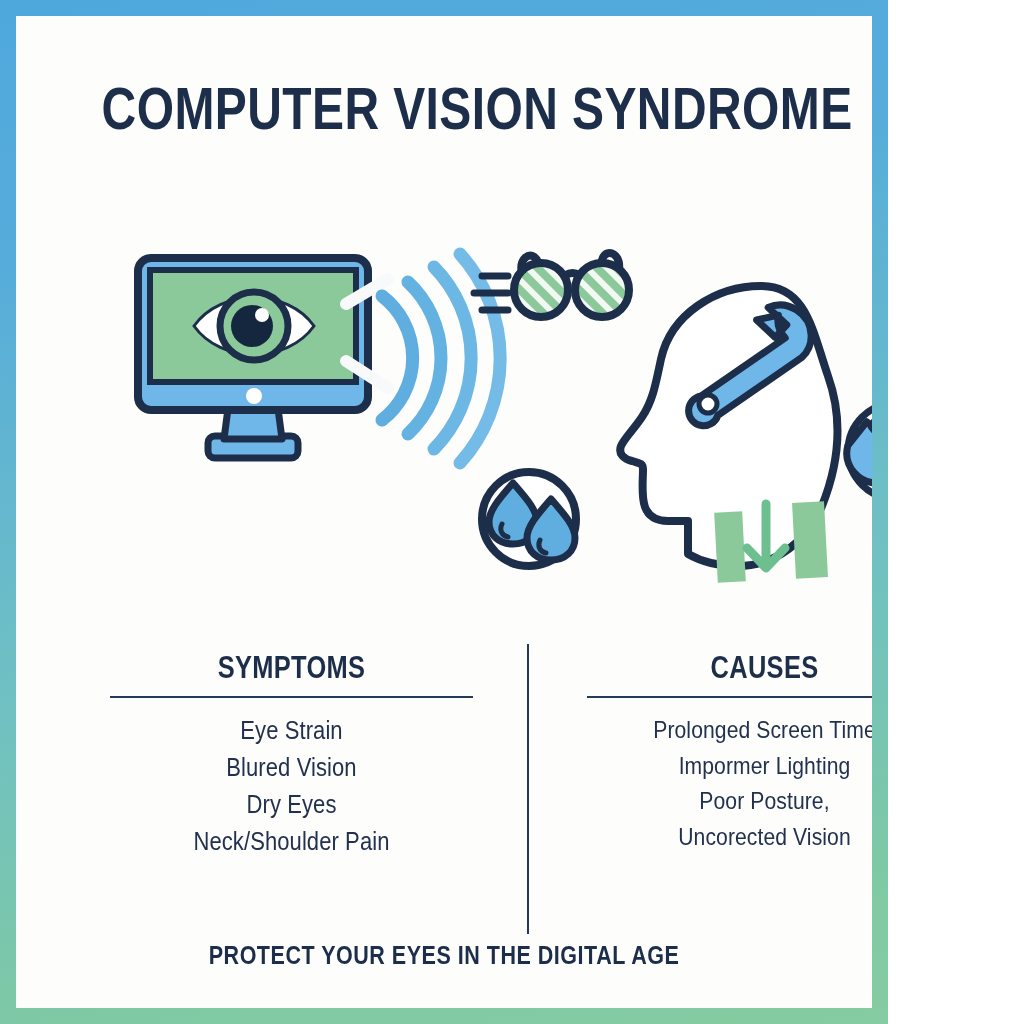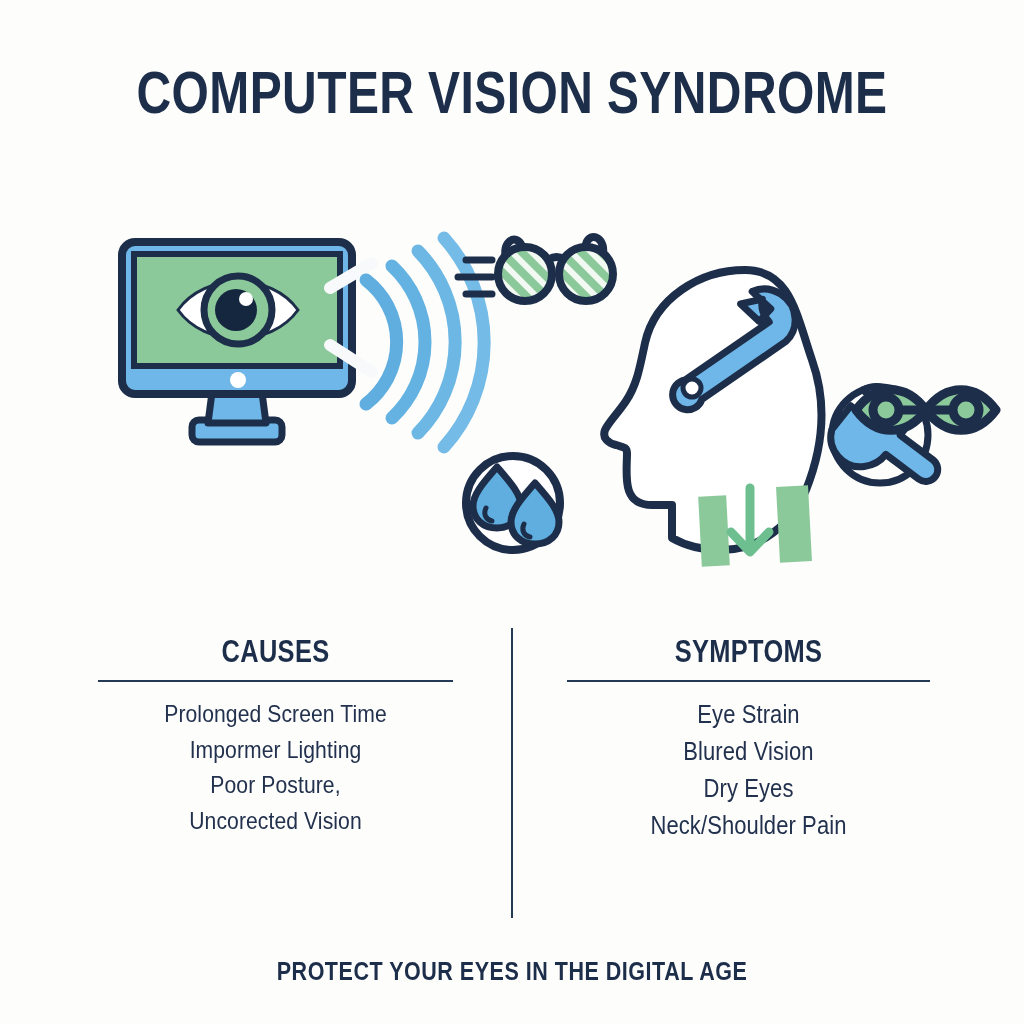--- a/index.html
+++ b/index.html
@@ -10,25 +10,25 @@
   body {
     width: 1024px;
     height: 1024px;
     overflow: hidden;
     font-family: "Liberation Sans", sans-serif;
   }
 
   
   #poster {
     position: relative;
-    width: 1024px;
+    width: 888px;
     height: 1024px;
     box-sizing: border-box;
     background: linear-gradient(170deg, #4FA8DC 0%, #56ACDB 22%, #6FC0C4 58%, #7FC9A4 88%, #86CCA2 100%);
-    padding: 0;
+    padding: 16px;
   }
   #canvas {
     position: relative;
     width: 100%;
     height: 100%;
     background: #fdfdfc;
     overflow: hidden;
   }
 
   
@@ -247,41 +247,41 @@
           <path d="M535 303 C548 318 559 330 559 342 C559 355 549 364 535 364 C521 364 511 355 511 342 C511 330 522 318 535 303 Z" fill="#5FAEDF" stroke="#1d2e4a" stroke-width="7" stroke-linejoin="round"></path>
           <path d="M486 328 C483 334 486 340 492 341" fill="none" stroke="#1d2e4a" stroke-width="5" stroke-linecap="round"></path>
           <path d="M524 344 C521 350 524 356 530 357" fill="none" stroke="#1d2e4a" stroke-width="5" stroke-linecap="round"></path>
         </g>
 
       </svg>
     </div>
 
     <div id="columns">
 
+      <div class="col col-1">
+        <div class="col-title">SYMPTOMS</div>
+        <div class="col-rule"></div>
+        <ul class="col-list">
+          <li>Eye Strain</li>
+          <li>Blured Vision</li>
+          <li>Dry Eyes</li>
+          <li>Neck/Shoulder Pain</li>
+        </ul>
+      </div>
+
       <div class="col col-2">
         <div class="col-title">CAUSES</div>
         <div class="col-rule"></div>
         <ul class="col-list">
           <li>Prolonged Screen Time</li>
           <li>Impormer Lighting</li>
           <li>Poor Posture,</li>
           <li>Uncorected Vision</li>
         </ul>
       </div>
 
-      <div class="col col-1">
-        <div class="col-title">SYMPTOMS</div>
-        <div class="col-rule"></div>
-        <ul class="col-list">
-          <li>Eye Strain</li>
-          <li>Blured Vision</li>
-          <li>Dry Eyes</li>
-          <li>Neck/Shoulder Pain</li>
-        </ul>
-      </div>
-
 
     </div>
 
     <div id="footer">PROTECT YOUR EYES IN THE DIGITAL AGE</div>
 
   </div>
 </div>
 
 </body></html>

